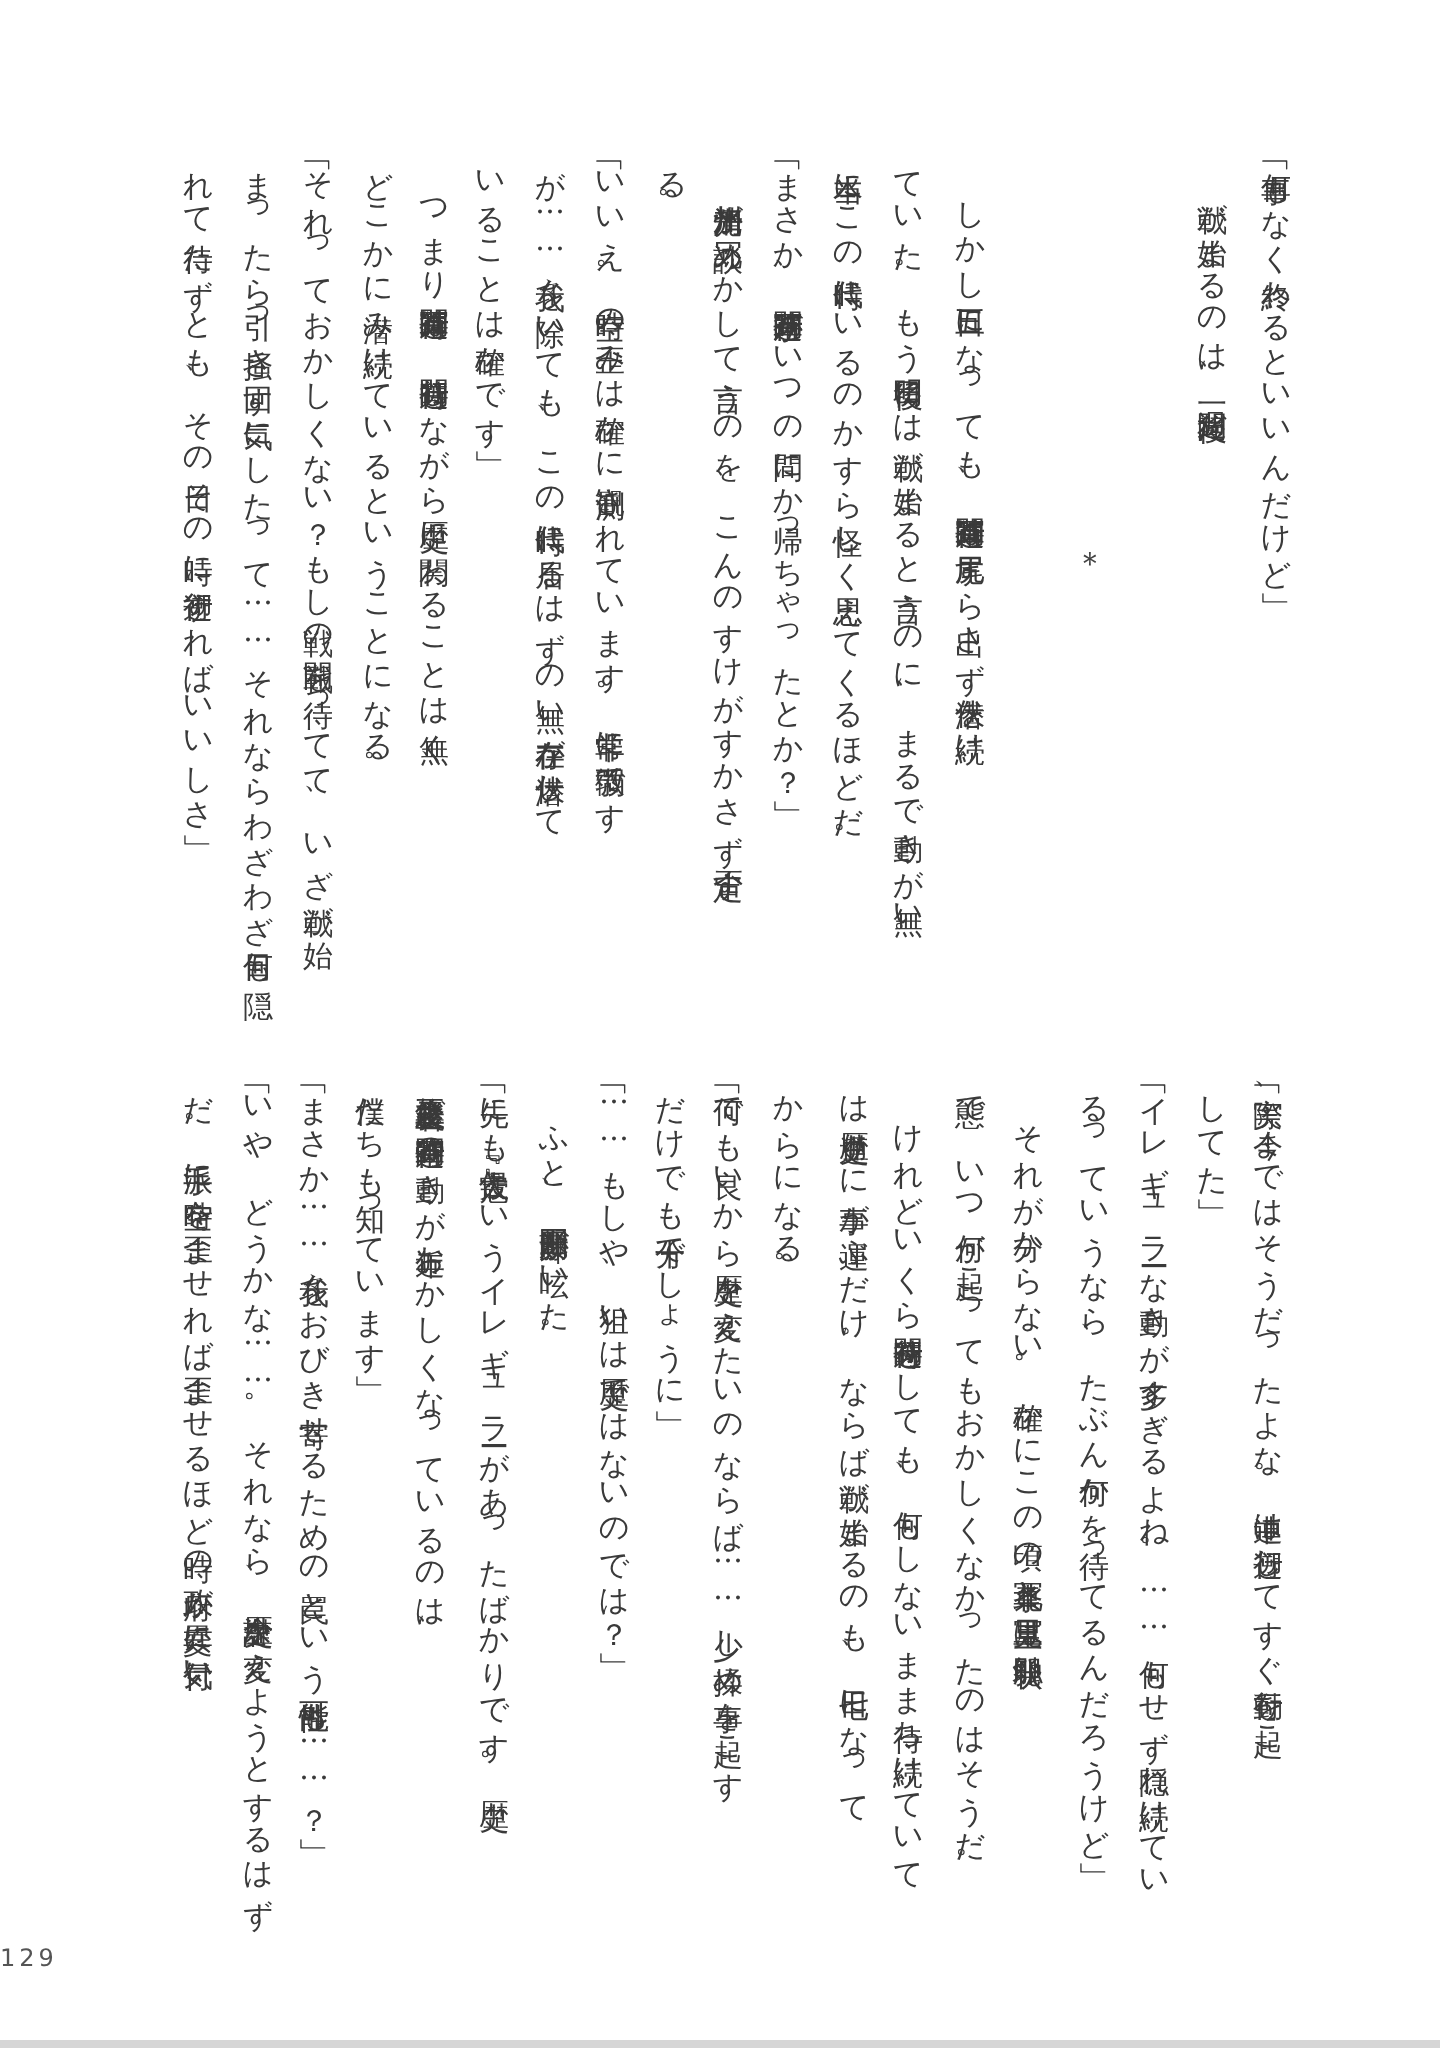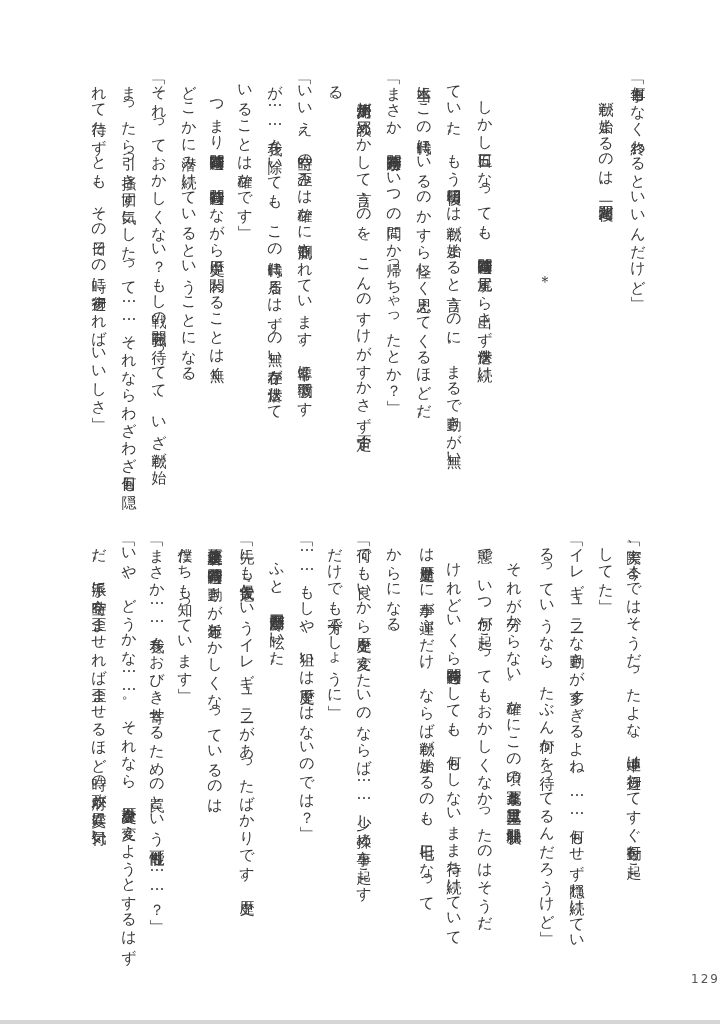--- a/index.html
+++ b/index.html
@@ -13,21 +13,21 @@
     position: absolute;
     writing-mode: vertical-rl;
     text-orientation: upright;
     font-size: 15px;
     line-height: 15px;
     letter-spacing: 0.4px;
     white-space: nowrap;
     width: 16px;
   }
   .asterisk { position: absolute; font-size: 16px; color: #444; }
-  .pagenum { position: absolute; left: 0; width: 720px; top: 972px; text-align: right; font-size: 12px; letter-spacing: 2px; color: #555; font-family: "DejaVu Sans", sans-serif; }
+  .pagenum { position: absolute; left: 0; width: 720px; top: 972px; text-align: left; font-size: 12px; letter-spacing: 2px; color: #555; font-family: "DejaVu Sans", sans-serif; }
   .bottom-bar { position: absolute; left: 0; top: 1020px; width: 720px; height: 4px; background: #d6d6d6; }
 </style>
 </head>
 <body>
 
 <div class="page">
   <div id="upper">
       <div class="col" style="left: 629px; top: 75px;">「何事もなく終わるといいんだけど」</div>
       <div class="col" style="left: 597px; top: 90px;">戦が始まるのは、一週間後だ。</div>
       <div class="col" style="left: 476px; top: 90px;">しかし五日になっても、時間遡行軍は尻尾すら出さず潜伏を続け</div>

